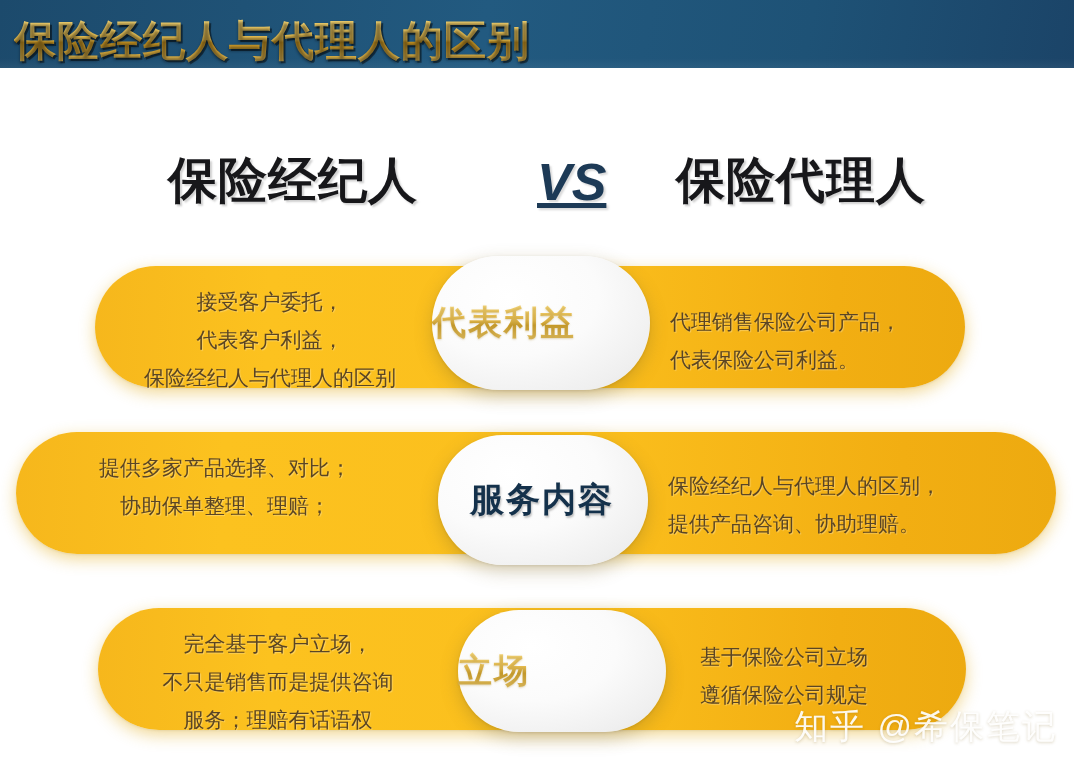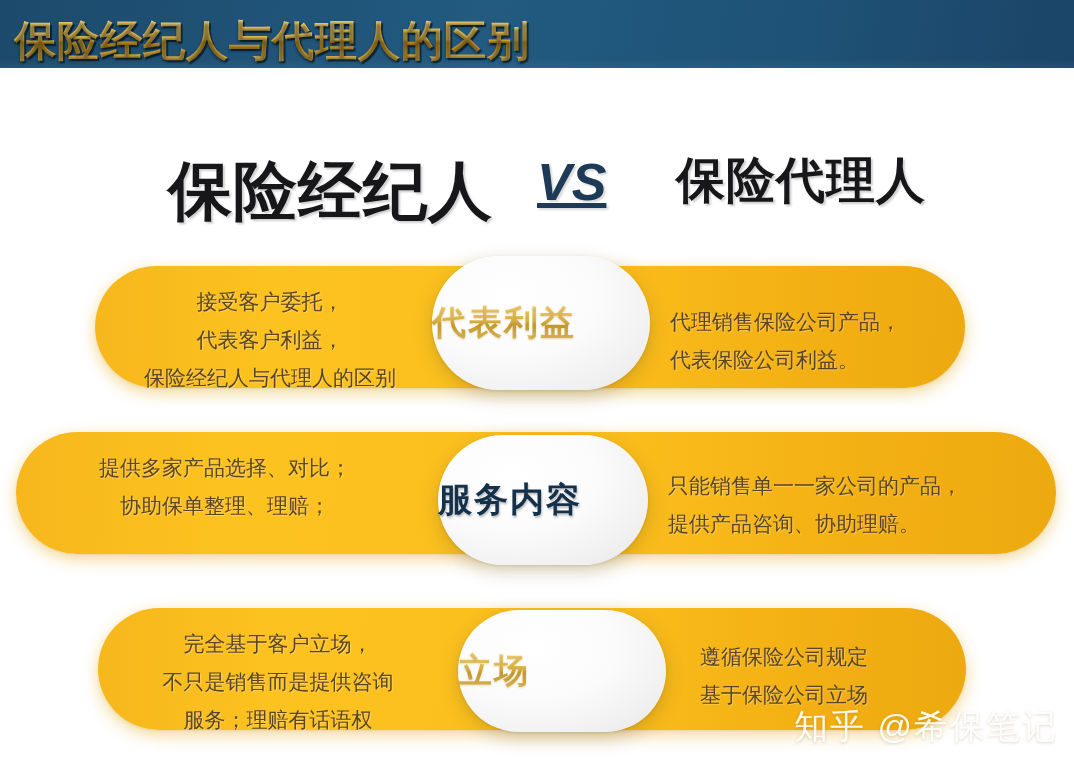--- a/index.html
+++ b/index.html
@@ -59,21 +59,21 @@
     line-height: 70px;
     color: rgba(0,0,0,0.45);
     white-space: nowrap;
     z-index: 0;
     transform: translate(2px, 2px);
   }
   .title-left {
     position: absolute;
     left: 168px;
     top: 148px;
-    font-size: 64px;
+    font-size: 49px;
     font-weight: bold;
     color: #17171a;
     letter-spacing: 1px;
     text-shadow: 2px 2px 2px rgba(150,150,150,0.45);
     white-space: nowrap;
   }
   .title-vs {
     position: absolute;
     left: 537px;
     top: 152px;
@@ -138,20 +138,21 @@
     background: linear-gradient(180deg, #fae08a 0%, #e6ba48 45%, #c99a21 55%, #efd07a 100%);
     -webkit-background-clip: text;
     background-clip: text;
     -webkit-text-fill-color: transparent;
     color: #d6ab39;
     text-shadow: 0 1px 2px rgba(180,150,70,0.35);
   }
   .badge-label.navy {
     color: #14314b;
     text-shadow: 1px 2px 2px rgba(120,120,120,0.45);
+    margin-left: 32px;
   }
 
   
   .watermark {
     position: absolute;
     right: 16px;
     bottom: 18px;
     font-size: 34px;
     color: rgba(255,255,255,0.92);
     font-weight: normal;
@@ -198,37 +199,37 @@
   <div class="pill-text left" style="left:25px; top:449px; width:400px;">
     <span>提供多家产品选择、对比；</span>
     <span>协助保单整理、理赔；</span>
   </div>
 
   <div class="badge" style="left:438px; top:435px; width:210px; height:130px;">
     <span class="badge-label navy">服务内容</span>
   </div>
 
   <div class="pill-text right" style="left:668px; top:467px; width:360px;">
-    <span>只能销售单一一家公司的产品，</span>
+    <span>保险经纪人与代理人的区别，</span>
     <span>提供产品咨询、协助理赔。</span>
   </div>
 </div>
 
 <div class="row">
   <div class="pill" style="left:98px; top:608px; width:868px; height:122px;"></div>
 
   <div class="pill-text left" style="left:98px; top:625px; width:360px;">
     <span>完全基于客户立场，</span>
     <span>不只是销售而是提供咨询</span>
     <span>服务；理赔有话语权</span>
   </div>
 
   <div class="badge" style="left:458px; top:610px; width:208px; height:122px;">
     <span class="badge-label gold">立场</span>
   </div>
 
   <div class="pill-text right" style="left:700px; top:638px; width:300px;">
+    <span>基于保险公司立场</span>
     <span>遵循保险公司规定</span>
-    <span>基于保险公司立场</span>
   </div>
 </div>
 
 <div class="watermark">知乎 @希保笔记</div>
 
 </body></html>

